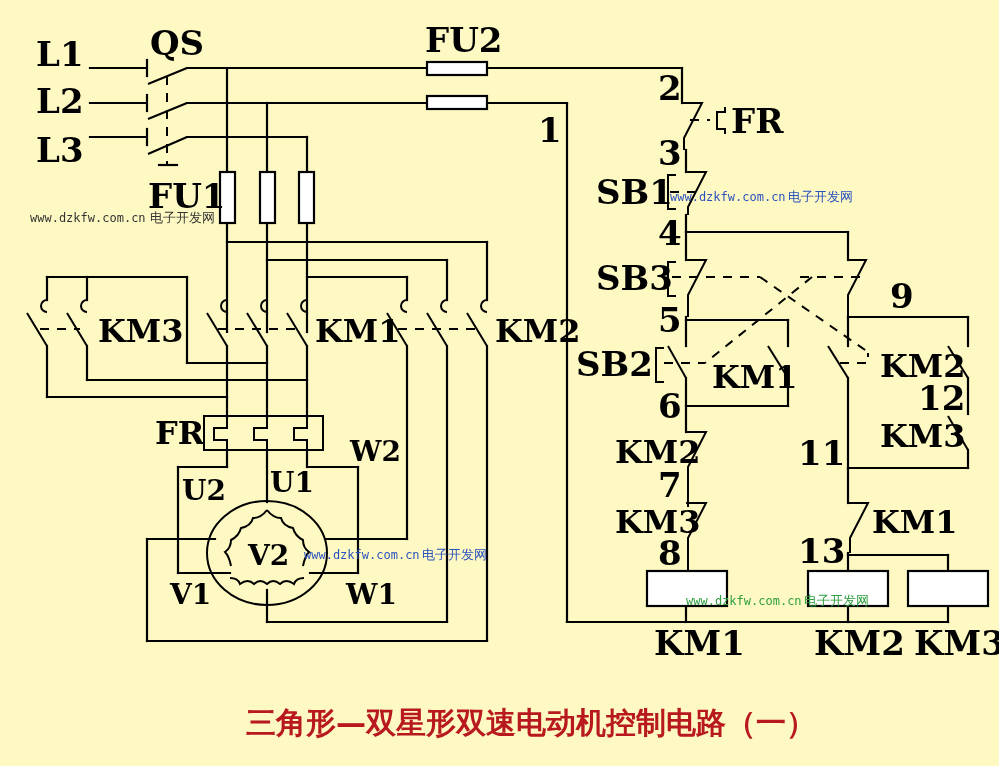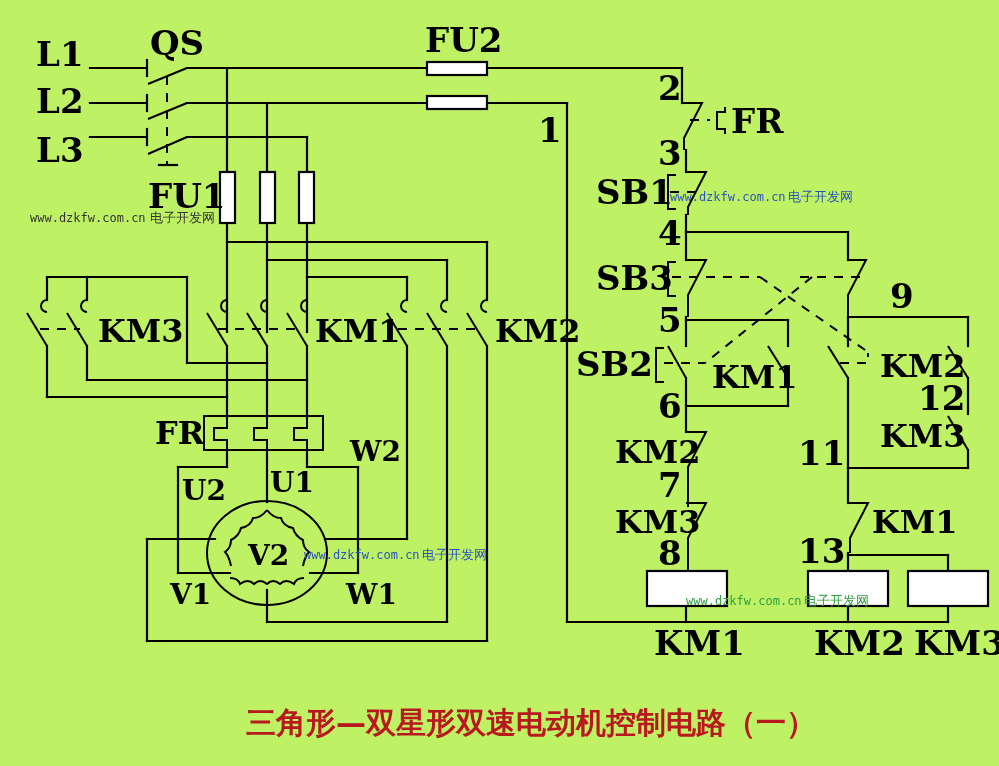--- a/index.html
+++ b/index.html
@@ -1,16 +1,16 @@
 <!DOCTYPE html>
 <html><head>
 <meta charset="utf-8">
 <style>
   html, body { margin:0; padding:0; background:#ffffff; }
-  #stage { position:relative; width:999px; height:766px; overflow:hidden; background:#bef264; }
+  #stage { position:relative; width:999px; height:766px; overflow:hidden; background:#fef9c3; }
   svg { position:absolute; left:0; top:0; }
   .w { stroke:#000; stroke-width:2.2; fill:none; stroke-linecap:square; }
   .wt { stroke:#000; stroke-width:2; fill:none; }
   .dash { stroke:#000; stroke-width:2; fill:none; stroke-dasharray:9 8; }
   .box { stroke:#000; stroke-width:2.2; fill:#fff; }
   .lbl { font-family:"DejaVu Serif", serif; font-weight:bold; fill:#000; }
   .big { font-size:34px; }
   .mid { font-size:32px; }
   .sm { font-size:28px; }
   .wm { font-family:"DejaVu Sans Mono", monospace; font-size:12px; }

